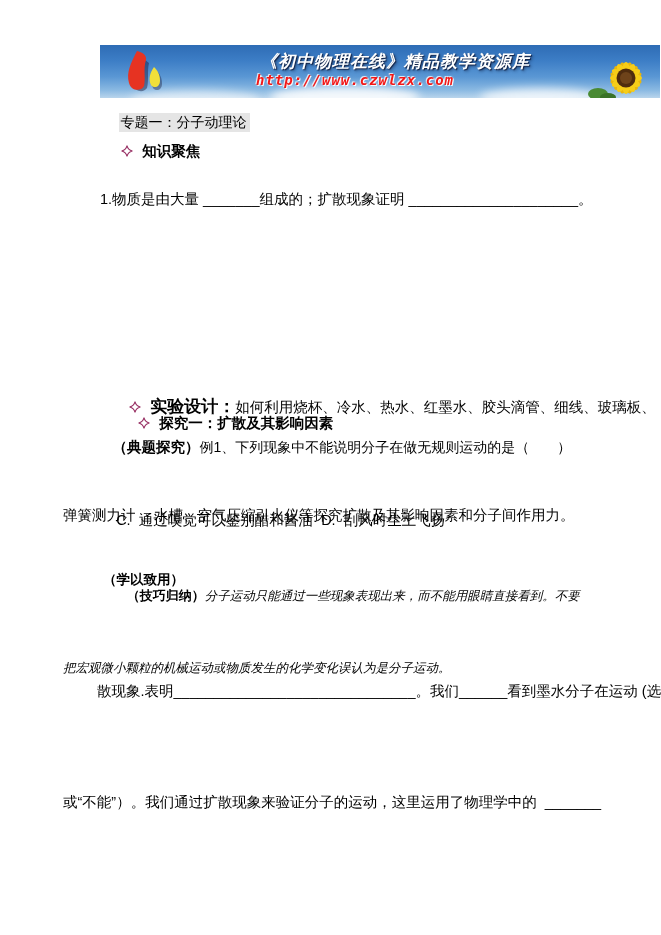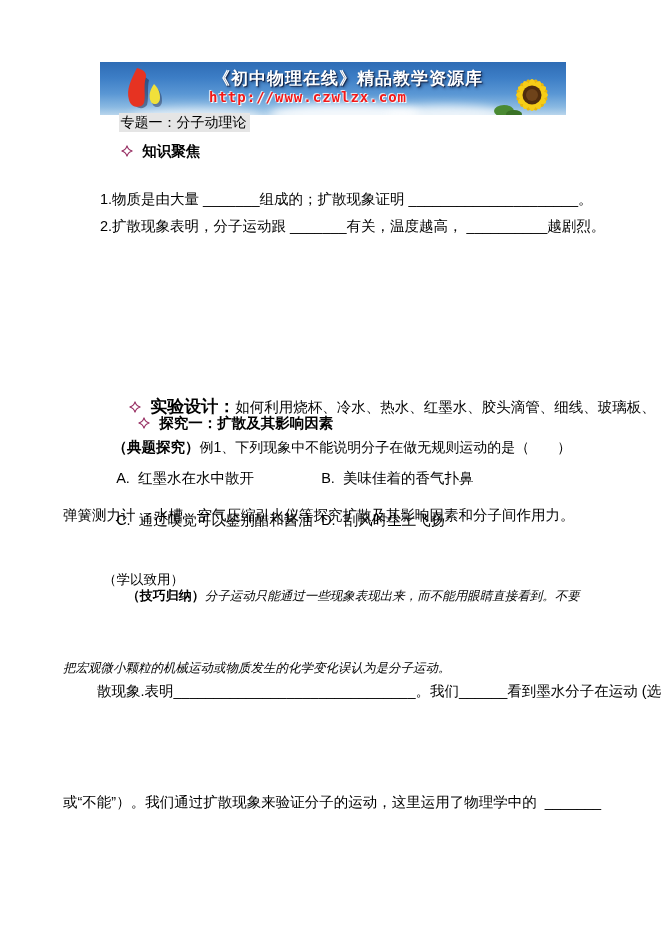--- a/index.html
+++ b/index.html
@@ -8,24 +8,25 @@
     width: 661px;
     height: 935px;
     background: #ffffff;
     overflow: hidden;
     font-family: "Liberation Sans", "DejaVu Sans", sans-serif;
     color: #000;
   }
   
   .banner {
     position: absolute;
-    left: 100px; top: 62px;
-    width: 466px; height: 53px;
+    left: 100px; top: 45px;
+    width: 560px; height: 53px;
     background: linear-gradient(180deg, #2e6cb5 0%, #3d7ec6 30%, #5a97d4 60%, #8ab9e2 85%, #b9d5ec 100%);
     overflow: hidden;
+    font-style: italic;
   }
   .cloud { position: absolute; background: #ffffff; border-radius: 50%; filter: blur(4px); }
   .cloud.c1 { left: 170px; bottom: -10px; width: 150px; height: 22px; opacity: .85; }
   .cloud.c2 { left: 30px;  bottom: -12px; width: 130px; height: 20px; opacity: .55; }
   .cloud.c3 { right: 60px; bottom: -8px;  width: 120px; height: 18px; opacity: .75; }
   .logo { position: absolute; left: 18px; top: 3px; }
   .banner-title {
     position: absolute; left: 105px; right: 75px; top: 5px;
     text-align: center;
     color: #ffffff; font-weight: 700; font-size: 17px; letter-spacing: 1px;
@@ -60,21 +61,21 @@
   .sec-inquiry { left: 122px; top: 398px; }
   .example { left: 97px; top: 422px; font-size: 14px; }
   .example b { font-size: 14.5px; }
   .opt-row1 { left: 100px; top: 453px; font-size: 14.5px; }
   .opt-row2 { left: 100px; top: 495px; font-size: 14.5px; }
   .opt-col1 { display: inline-block; width: 205px; }
   .tips { left: 63px; top: 533px; width: 548px; line-height: 18px;
           font-family: "DejaVu Serif", serif; font-style: italic; font-size: 12.5px; }
   .tips .tips-line1 { padding-left: 40px; }
   .tips b { font-style: normal; font-family: "Liberation Sans", "DejaVu Sans", sans-serif; font-size: 13px; }
-  .apply { left: 103px; top: 571px; font-weight: 400; font-size: 13.5px; }
+  .apply { left: 103px; top: 571px; font-weight: 700; font-size: 13.5px; }
   .q1 { left: 63px; top: 600px; width: 548px; line-height: 36.7px; font-size: 14.5px; }
   .q1 .q1-line:first-child { padding-left: 34px; }
   .q1 .q1-line { white-space: pre; }
 </style>
 </head>
 <body>
 
 <div class="page">
 
   <div class="banner">
@@ -118,44 +119,40 @@
   <div class="abs doc-title">
     <span class="hl">专题一：分子动理论</span>
   </div>
 
   <div class="abs sec-head sec-knowledge">
     <svg class="dstar" width="12" height="12" viewBox="0 0 12 12">
       <path d="M6 0.6 Q6.9 4.9 11.4 6 Q6.9 7.1 6 11.4 Q5.1 7.1 0.6 6 Q5.1 4.9 6 0.6 Z" fill="none" stroke="#993366" stroke-width="1.1"></path>
     </svg><span>知识聚焦</span>
   </div>
   <div class="abs body-line item-1">1.物质是由大量 _______组成的；扩散现象证明 _____________________。</div>
-  <div class="abs body-line item-2">2.扩散现象表明，分子运动跟 _______有关，温度越高， __________越剧烈。</div>
 
   <div class="abs exp-para">
     <div class="exp-line1">
       <svg class="dstar" width="12" height="12" viewBox="0 0 12 12">
         <path d="M6 0.6 Q6.9 4.9 11.4 6 Q6.9 7.1 6 11.4 Q5.1 7.1 0.6 6 Q5.1 4.9 6 0.6 Z" fill="none" stroke="#993366" stroke-width="1.1"></path>
       </svg><b>实验设计：</b><span>如何利用烧杯、冷水、热水、红墨水、胶头滴管、细线、玻璃板、</span>
     </div>
     <div>弹簧测力计 、水槽、空气压缩引火仪等探究扩散及其影响因素和分子间作用力。</div>
   </div>
 
   <div class="abs sec-head sec-inquiry">
     <svg class="dstar" width="12" height="12" viewBox="0 0 12 12">
       <path d="M6 0.6 Q6.9 4.9 11.4 6 Q6.9 7.1 6 11.4 Q5.1 7.1 0.6 6 Q5.1 4.9 6 0.6 Z" fill="none" stroke="#993366" stroke-width="1.1"></path>
     </svg><span>探究一：扩散及其影响因素</span>
   </div>
 
   <div class="abs example">
     <b>（典题探究）</b><span>例1、下列现象中不能说明分子在做无规则运动的是（　　）</span>
   </div>
 
-  <div class="abs opt-row1">
-    <span class="opt-col1">A.  红墨水在水中散开</span><span>B.  美味佳着的香气扑鼻</span>
-  </div>
   <div class="abs tips">
     <div class="tips-line1">
       <b>（技巧归纳）</b><span>分子运动只能通过一些现象表现出来，而不能用眼睛直接看到。不要</span>
     </div>
     <div>把宏观微小颗粒的机械运动或物质发生的化学变化误认为是分子运动。</div>
   </div>
 
   <div class="abs opt-row2">
     <span class="opt-col1">C.  通过嗅觉可以鉴别醋和酱油</span><span>D.  刮风时尘土飞扬</span>
   </div>

